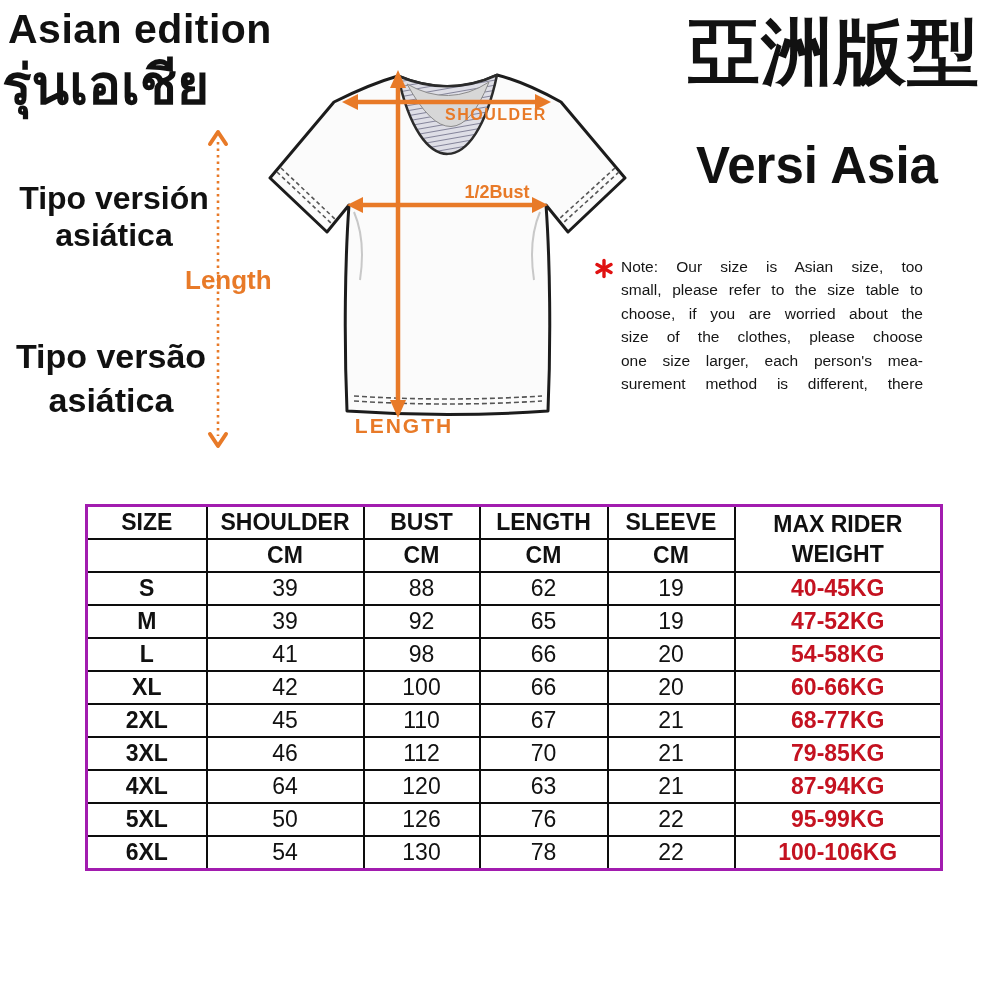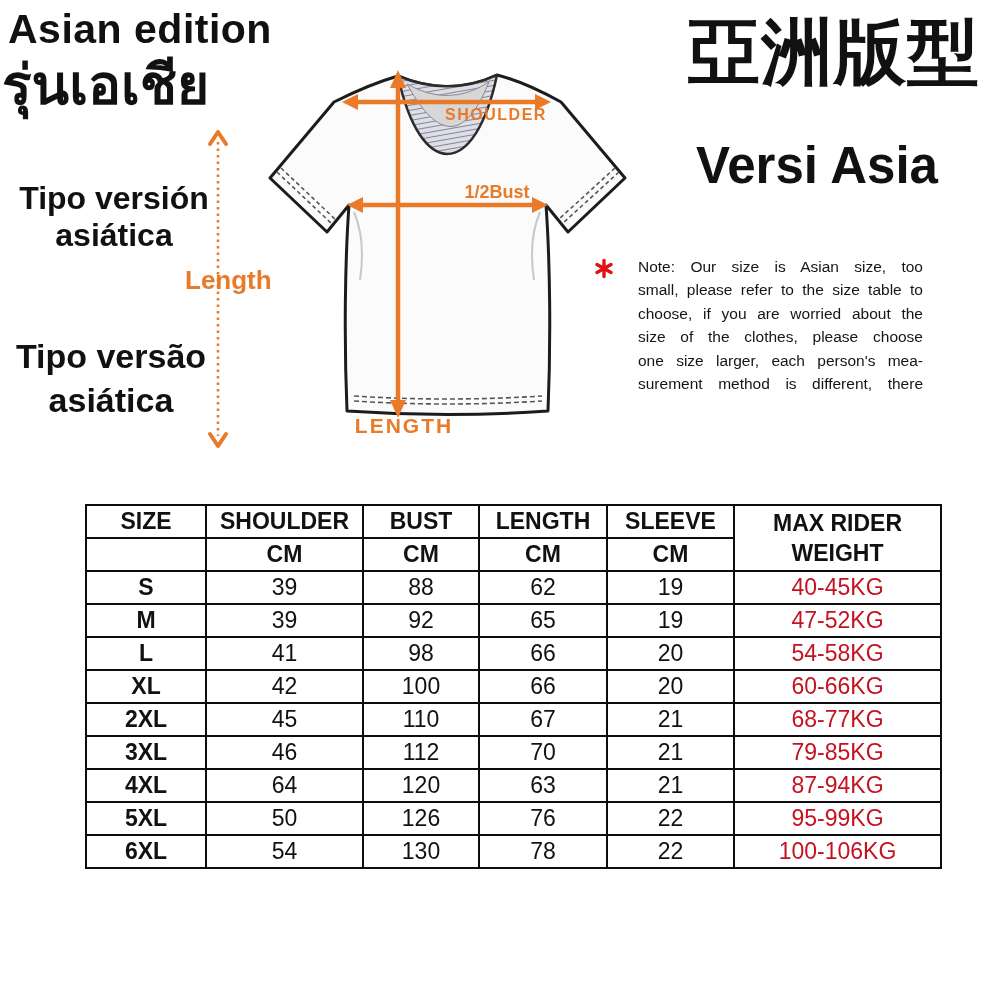--- a/index.html
+++ b/index.html
@@ -21,34 +21,34 @@
   .spanish{left:0;top:180px;width:228px;text-align:center;font-size:32px;font-weight:bold;line-height:37px;}
   .portuguese{left:0;top:334px;width:222px;text-align:center;font-size:34px;font-weight:bold;line-height:44px;}
   .length-side-label{left:185px;top:265px;font-size:26px;font-weight:bold;color:var(--orange);}
 
   
   .chinese{left:688px;top:5px;font-size:72px;font-weight:bold;font-family:"DejaVu Sans",sans-serif;letter-spacing:1px;}
   .versi{left:696px;top:136px;font-size:51px;font-weight:bold;}
 
   
   .note{left:621px;top:255px;width:302px;font-size:15.5px;line-height:23.4px;color:#151515;}
-  .note-line{text-align:justify;text-align-last:justify;margin-left:17px;}
+  .note-line{text-align:justify;text-align-last:justify;}
   .note-line.last{text-align-last:left;}
   .note-marker{left:595px;top:258px;}
 
   
   .size-table-wrap{left:85px;top:504px;}
-  table.size-table{border-collapse:collapse;table-layout:fixed;border:1px solid #a21caf;}
+  table.size-table{border-collapse:collapse;table-layout:fixed;border:3px solid #a21caf;}
   table.size-table th,table.size-table td{
     border:2px solid #0d0d0d;text-align:center;vertical-align:middle;
     padding:0;height:31px;font-size:23px;overflow:hidden;white-space:nowrap;
   }
   table.size-table th{font-weight:bold;}
   td.cell-size{font-weight:bold;}
-  td.cell-weight{font-weight:normal;color:var(--weight-red);}
+  td.cell-weight{font-weight:bold;color:var(--weight-red);}
   .maxrider div{line-height:30px;font-weight:bold;}
 </style>
 </head>
 <body>
 
 <div class="canvas">
 
   <div class="abs thai">รุ่นเอเชีย</div>
   <div class="abs asian-edition">Asian edition</div>
 

